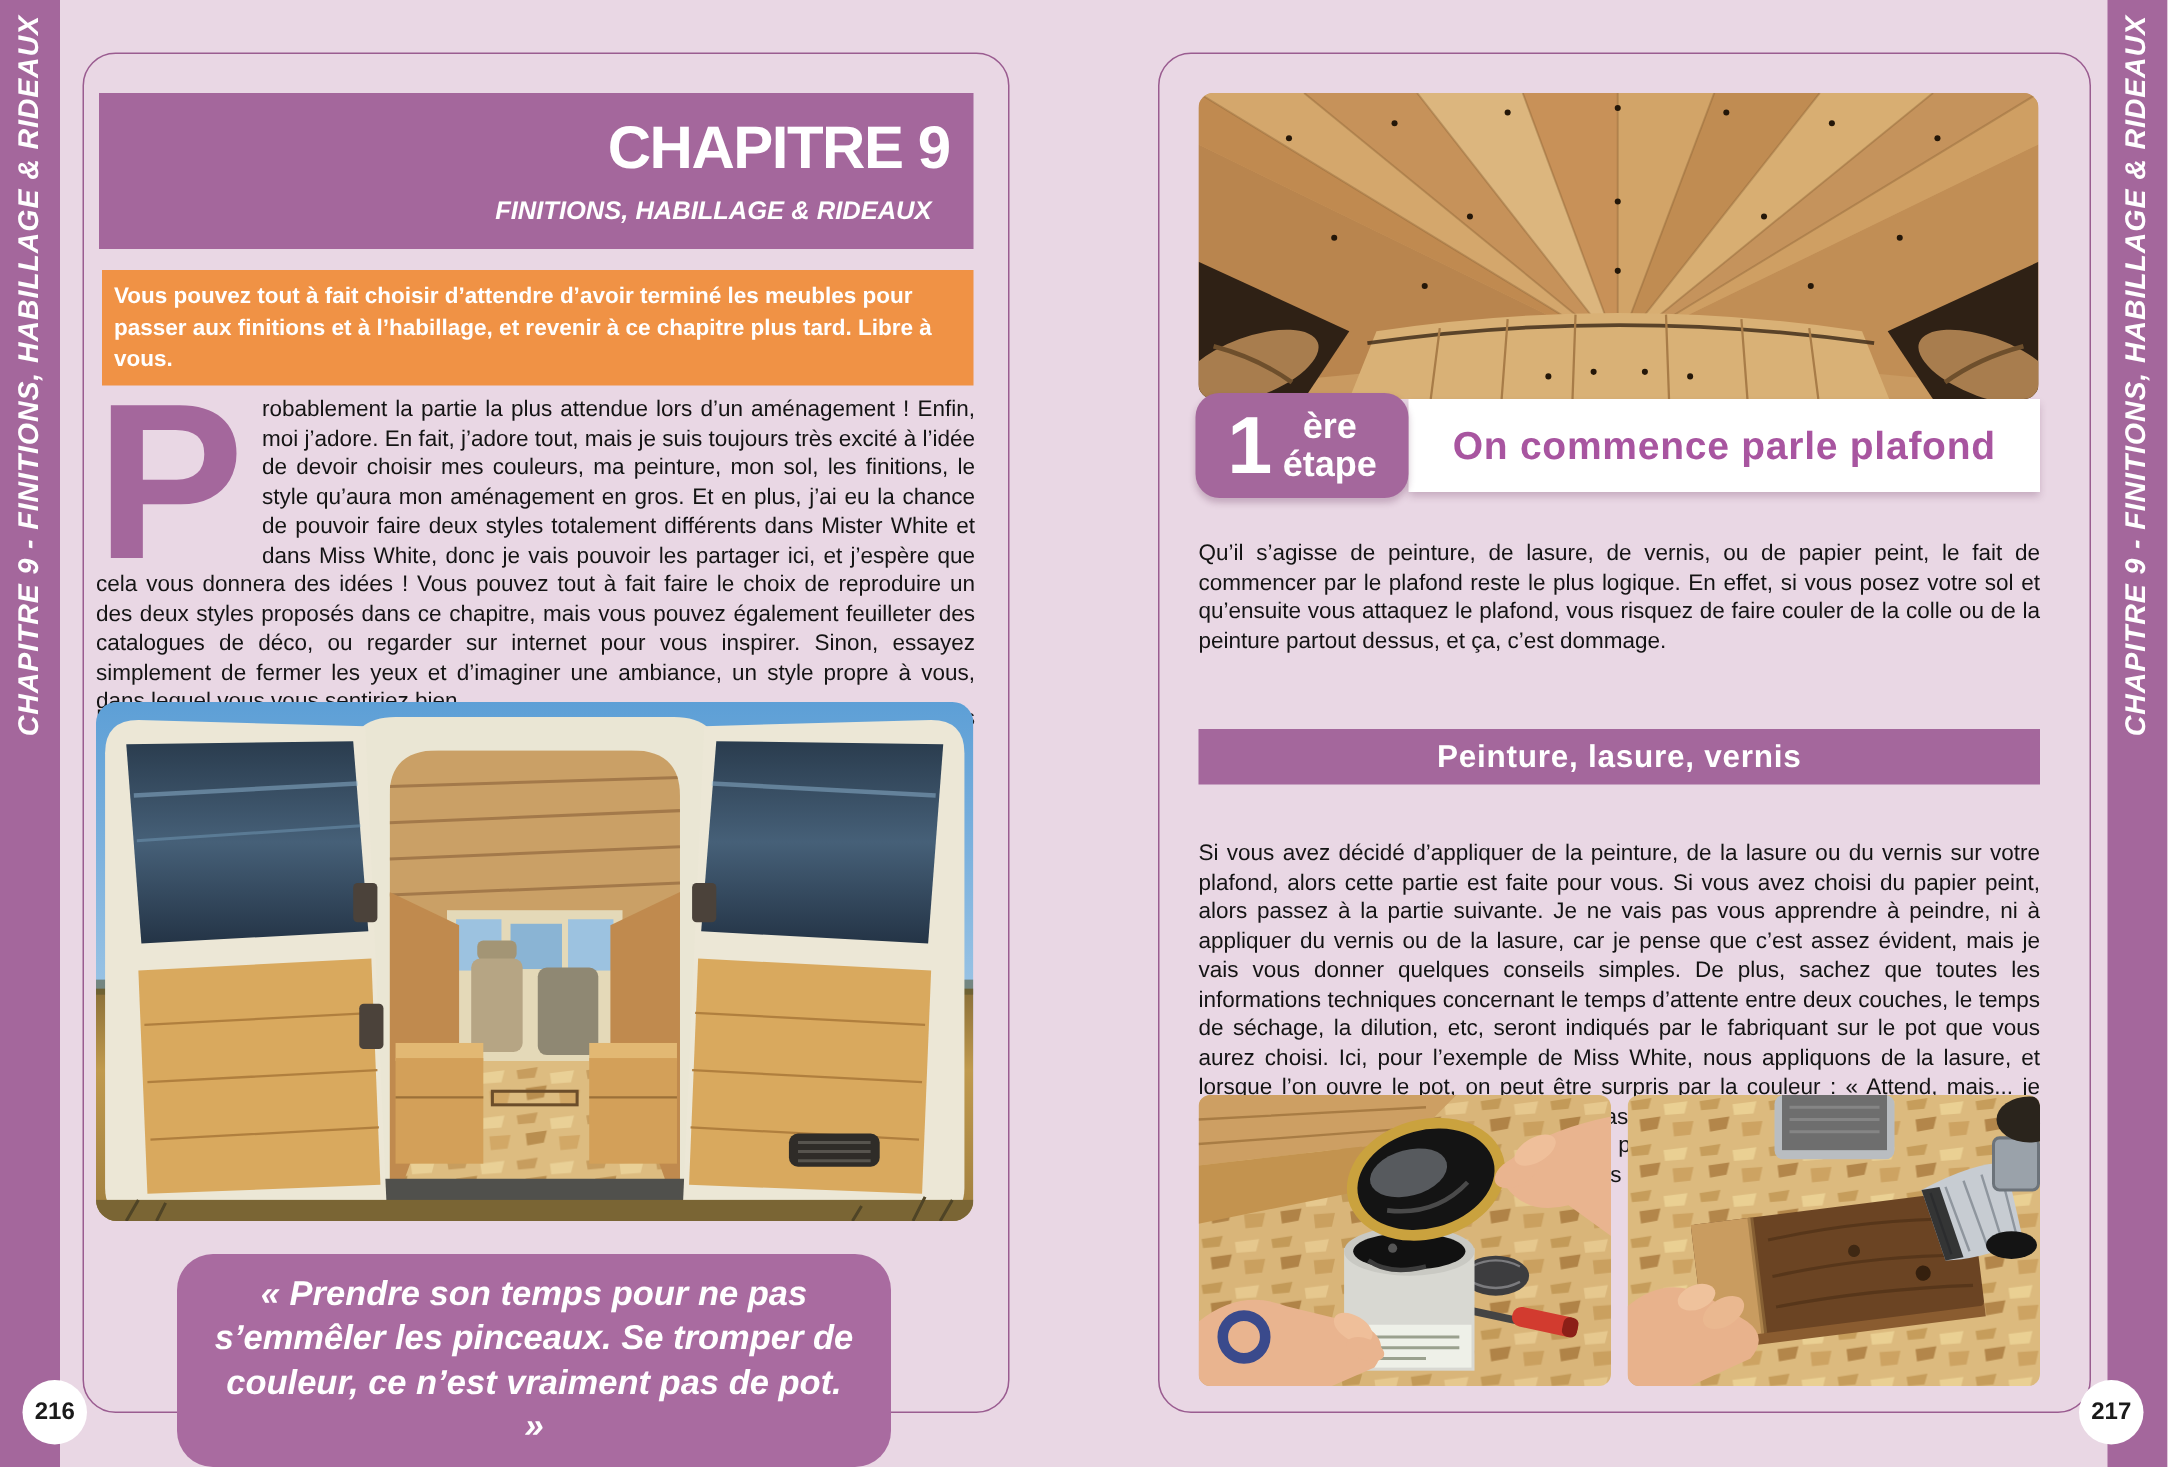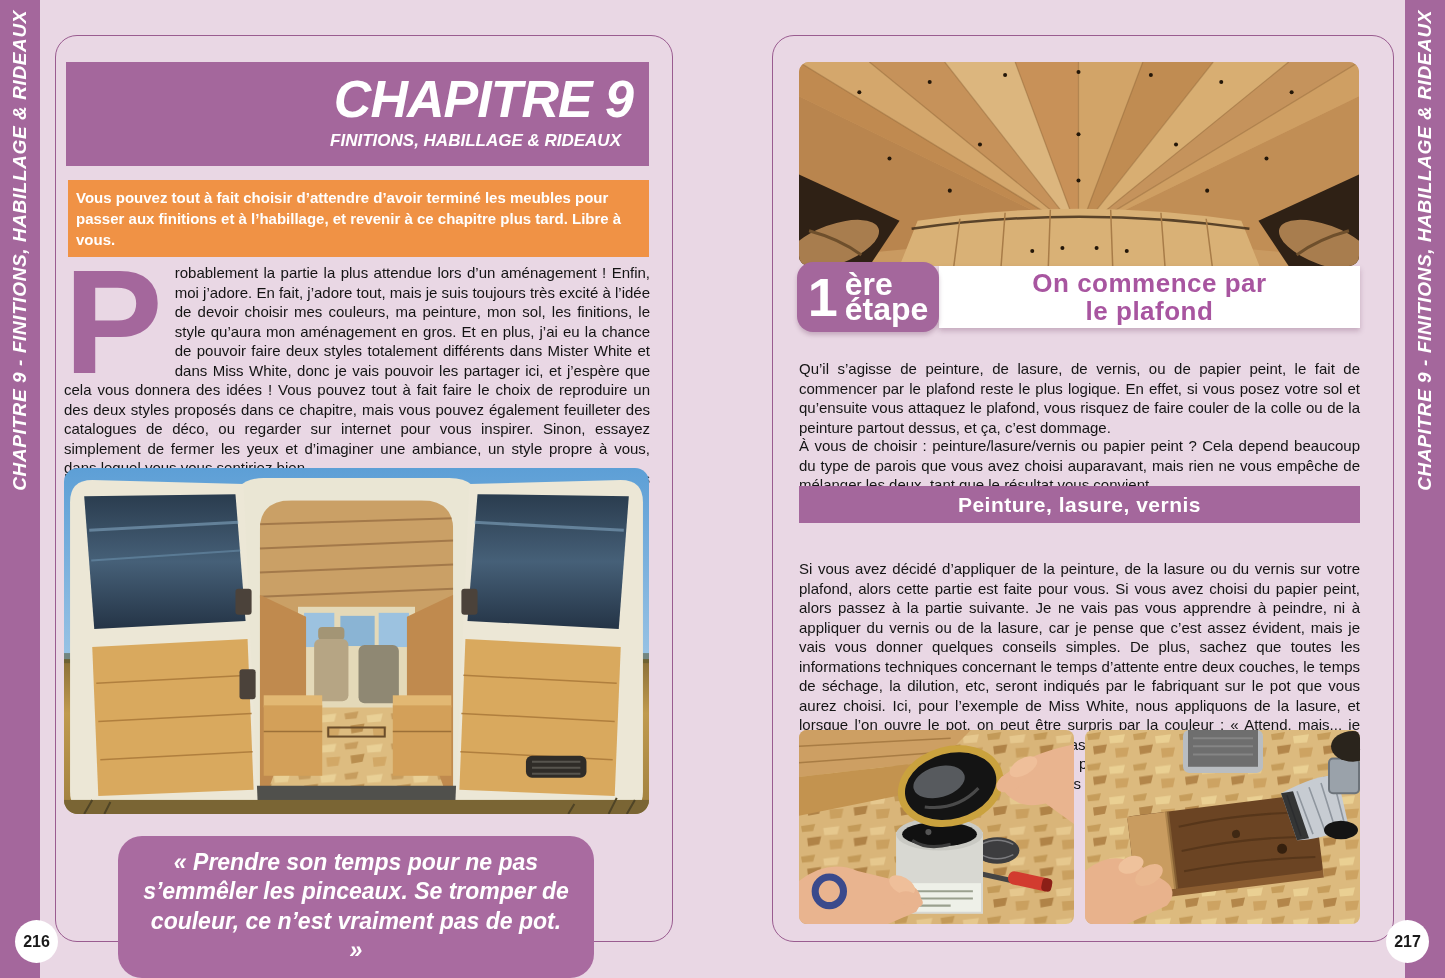--- a/index.html
+++ b/index.html
@@ -19,44 +19,44 @@
   .page-right{left:772px;width:620px;}
   .pagenum{position:absolute;top:920px;width:43px;height:43px;border-radius:50%;background:#fff;
            display:flex;align-items:center;justify-content:center;font-weight:bold;font-size:16px;
            color:#1a1a1a;z-index:5;}
   .pagenum-left{left:15px;}
   .pagenum-right{left:1386px;}
   
   .chapter-header{position:absolute;left:10px;top:26px;width:583px;height:104px;background:#a4679c;
                   display:flex;flex-direction:column;justify-content:center;align-items:flex-end;
                   padding-right:16px;box-sizing:border-box;}
-  .chapter-title{color:#fff;font-style:italic;font-weight:900;font-size:52px;line-height:54px;letter-spacing:-1px;}
+  .chapter-title{color:#fff;font-weight:900;font-size:40px;line-height:54px;letter-spacing:-1px;}
   .chapter-subtitle{color:#fff;font-style:italic;font-weight:bold;font-size:17px;line-height:30px;margin-right:12px;}
   .notice{position:absolute;left:12px;top:144px;width:581px;box-sizing:border-box;background:#f09245;
           color:#fff;font-weight:bold;font-size:15px;line-height:1.4;padding:7px 8px;}
   .bodytext{font-size:15px;line-height:19.5px;text-align:justify;color:#141414;}
   .intro{position:absolute;left:8px;top:212px;width:586px;}
   .dropcap{float:left;font-size:148px;line-height:106px;font-weight:bold;color:#a4679c;
            padding:6px 12px 0 0;}
   .para2{position:absolute;left:8px;top:418px;width:586px;}
   .photo{overflow:hidden;display:block;}
   .photo svg{display:block;width:100%;height:100%;}
   .photo-van{position:absolute;left:8px;top:432px;width:585px;height:346px;border-radius:14px;}
   .quote-box{position:absolute;left:62px;top:800px;width:476px;box-sizing:border-box;background:#a96ba0;
              border-radius:24px;padding:12px 24px;color:#fff;font-style:italic;font-weight:bold;
              font-size:23px;line-height:1.28;text-align:center;}
   
   .photo-ceiling{position:absolute;left:26px;top:26px;width:560px;height:204px;border-radius:10px;}
   .step-badge{position:absolute;left:24px;top:226px;width:142px;height:70px;background:#a4679c;
               border-radius:16px;z-index:2;display:flex;align-items:center;justify-content:center;
               box-shadow:0 3px 4px rgba(90,40,80,.25);}
   .step-number{color:#fff;font-weight:900;font-size:54px;line-height:54px;margin-right:7px;}
-  .step-words{display:flex;flex-direction:column;color:#fff;font-weight:bold;font-size:32px;line-height:25px;}
+  .step-words{display:flex;flex-direction:column;color:#fff;font-weight:bold;font-size:24px;line-height:25px;text-align:center;}
   .step-banner{position:absolute;left:166px;top:230px;width:421px;height:62px;background:#fff;z-index:1;
-               display:flex;flex-direction:column;align-items:center;justify-content:center;
+               display:flex;flex-direction:row;align-items:center;justify-content:center;
                box-shadow:0 3px 5px rgba(90,40,80,.25);}
   .step-title{color:#a855a0;font-weight:bold;font-size:26px;line-height:28px;letter-spacing:.5px;}
   .rp-para1{position:absolute;left:26px;top:308px;width:561px;}
   .rp-para2{position:absolute;left:26px;top:385px;width:561px;}
   .section-header{position:absolute;left:26px;top:450px;width:561px;height:37px;background:#a4679c;
                   color:#fff;font-weight:bold;font-size:21px;line-height:37px;text-align:center;
                   letter-spacing:.5px;}
   .rp-para3{position:absolute;left:26px;top:508px;width:561px;}
   .photos-row{position:absolute;left:26px;top:694px;width:561px;height:194px;display:flex;gap:11px;}
   .photos-row .photo{flex:1;border-radius:8px;height:194px;}
@@ -247,21 +247,20 @@
         <span>ère</span>
         <span>étape</span>
       </span>
     </div>
     <div class="step-banner">
       <span class="step-title">On commence par</span>
       <span class="step-title">le plafond</span>
     </div>
 
     <p class="bodytext rp-para1">Qu’il s’agisse de peinture, de lasure, de vernis, ou de papier peint, le fait de commencer par le plafond reste le plus logique. En effet, si vous posez votre sol et qu’ensuite vous attaquez le plafond, vous risquez de faire couler de la colle ou de la peinture partout dessus, et ça, c’est dommage.</p>
-    <p class="bodytext rp-para2">À vous de choisir : peinture/lasure/vernis ou papier peint ? Cela depend beaucoup du type de parois que vous avez choisi auparavant, mais rien ne vous empêche de mélanger les deux, tant que le résultat vous convient.</p>
 
     <div class="section-header">Peinture, lasure, vernis</div>
 
     <p class="bodytext rp-para3">Si vous avez décidé d’appliquer de la peinture, de la lasure ou du vernis sur votre plafond, alors cette partie est faite pour vous. Si vous avez choisi du papier peint, alors passez à la partie suivante. Je ne vais pas vous apprendre à peindre, ni à appliquer du vernis ou de la lasure, car je pense que c’est assez évident, mais je vais vous donner quelques conseils simples. De plus, sachez que toutes les informations techniques concernant le temps d’attente entre deux couches, le temps de séchage, la dilution, etc, seront indiqués par le fabriquant sur le pot que vous aurez choisi. Ici, pour l’exemple de Miss White, nous appliquons de la lasure, et lorsque l’on ouvre le pot, on peut être surpris par la couleur : « Attend, mais... je n’avais pas pris du noir pourtant ?! ». Rassurez-vous, la texture et la couleur de la lasure sont très spéciales : la texture fait penser à du « flan à l’eau », et la couleur est généralement très très foncée. Si vous n’êtes pas sûr, testez-la sur une chute de bois !</p>
 
     <div class="photos-row">
 
       <div class="photo">
         <svg viewBox="0 0 272 190" preserveAspectRatio="none">
           <defs>

